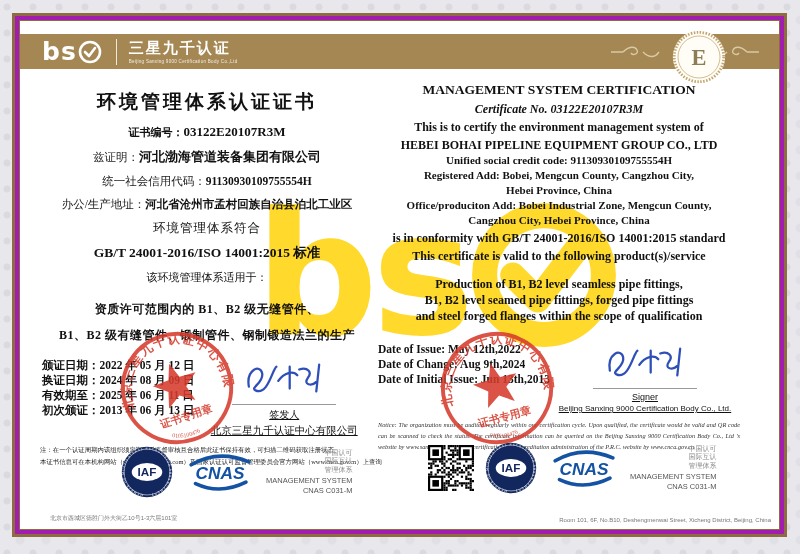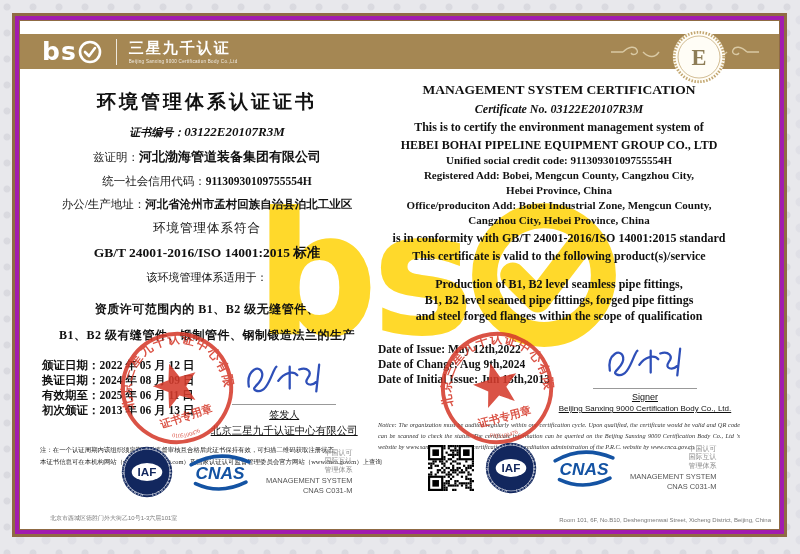--- a/index.html
+++ b/index.html
@@ -43,21 +43,21 @@
     position:absolute; left:235px; top:168px; z-index:1;
     display:flex; align-items:center; color:var(--wm,#ffd92b);
     font-family:"DejaVu Sans",sans-serif; font-weight:bold;
   }
   .watermark .wm-txt{ font-size:172px; line-height:1; letter-spacing:-6px; }
   
   .col{ position:absolute; z-index:2; text-align:center; color:#111; }
   .col-left{ left:20px; top:60px; width:334px; }
   .col-right{ left:358px; top:60px; width:362px; }
   .l-title{ font-size:19px; font-weight:bold; letter-spacing:3px; margin-top:8px; }
-  .l-certno{ font-size:13px; font-weight:bold; font-style:italic; margin-top:9px; }
+  .l-certno{ font-size:13px; font-weight:bold; margin-top:9px; }
   .l-certno .lab{ font-size:11px; }
   .l-line{ font-size:11.5px; margin-top:8px; }
   .l-line .lab{ color:#222; }
   .l-line .val{ font-weight:bold; }
   .l-conform{ font-size:12.5px; margin-top:8px; letter-spacing:1px; }
   .l-standard{ font-size:13.5px; font-weight:bold; margin-top:7px; }
   .l-applies{ font-size:11px; margin-top:8px; }
   .l-scope{ font-size:12px; font-weight:600; margin-top:9px; letter-spacing:.5px; }
   .datesig{ display:flex; margin-top:14px; align-items:flex-start; }
   .dates{ text-align:left; font-weight:bold; font-size:11.5px; line-height:15px; white-space:nowrap; }

